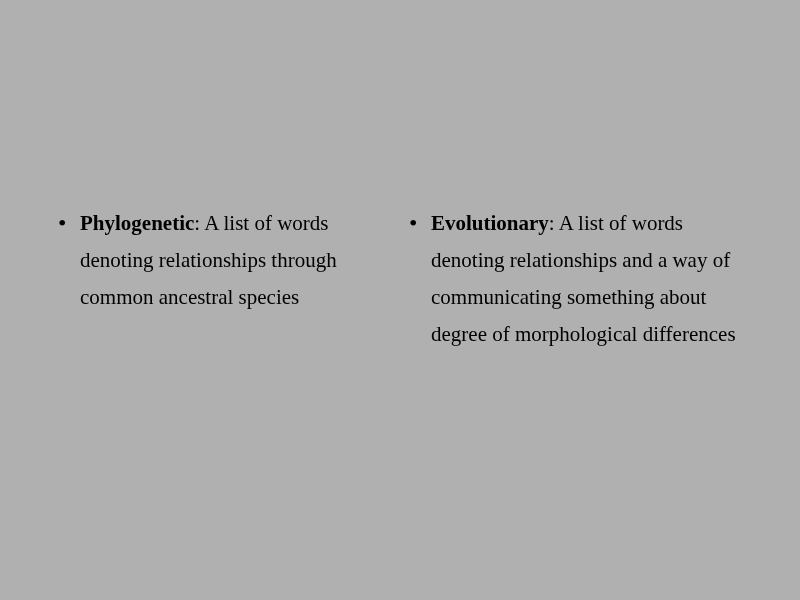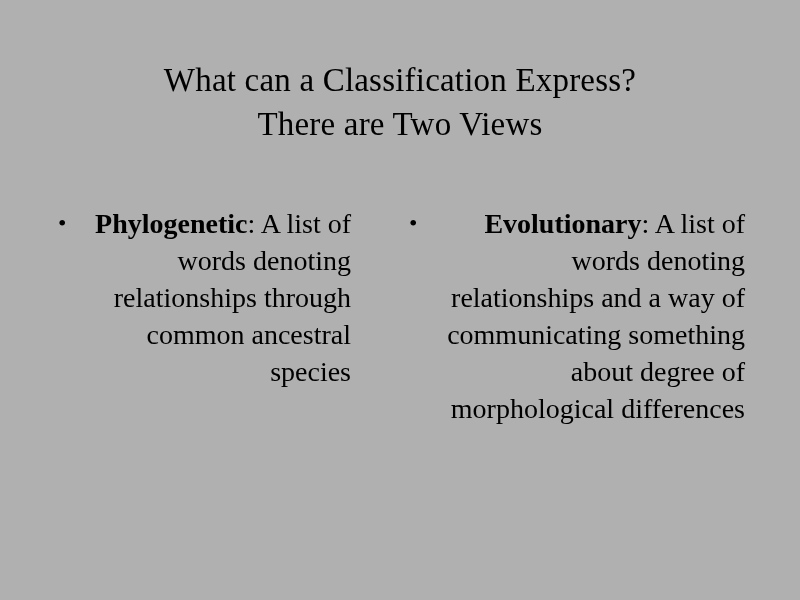--- a/index.html
+++ b/index.html
@@ -60,37 +60,32 @@
     flex-direction: row;
     align-items: flex-start;
   }
   .bullet-mark {
     font-size: 24px;
     line-height: 37px;
     width: 22px;
     flex: 0 0 22px;
   }
   .bullet-text {
-    font-size: 28px;
+    font-size: 21px;
     line-height: 37px;
-    text-align: right;
   }
   .lead {
     font-weight: bold;
   }
 </style>
 </head>
 <body>
 
 <div class="slide">
 
-  <div class="title-block">
-    <div class="title-line">What can a Classification  Express?</div>
-    <div class="title-line">There are Two Views</div>
-  </div>
 
   <div class="columns">
 
     <div class="col col-left">
       <div class="bullet-row">
         <span class="bullet-mark">•</span>
         <span class="bullet-text"><span class="lead">Phylogenetic</span><span>:  A list of words denoting relationships through common ancestral species</span></span>
       </div>
     </div>
 

